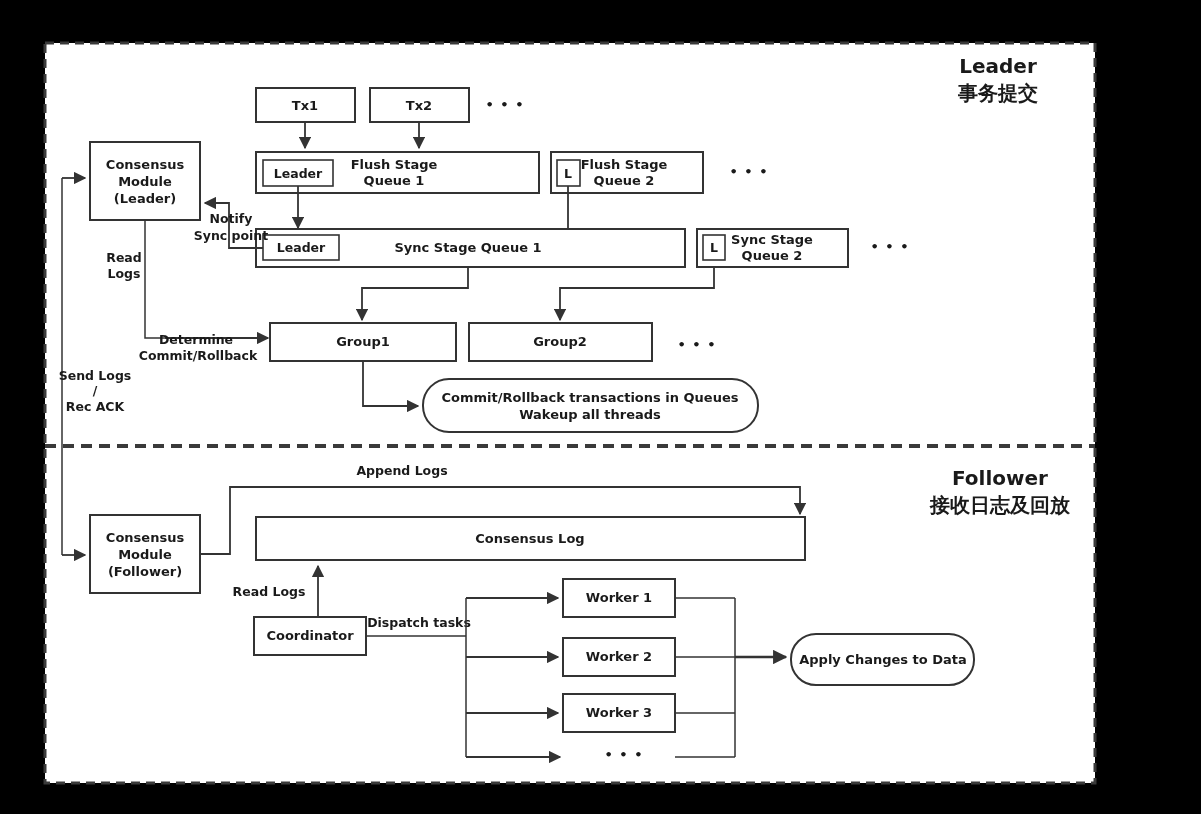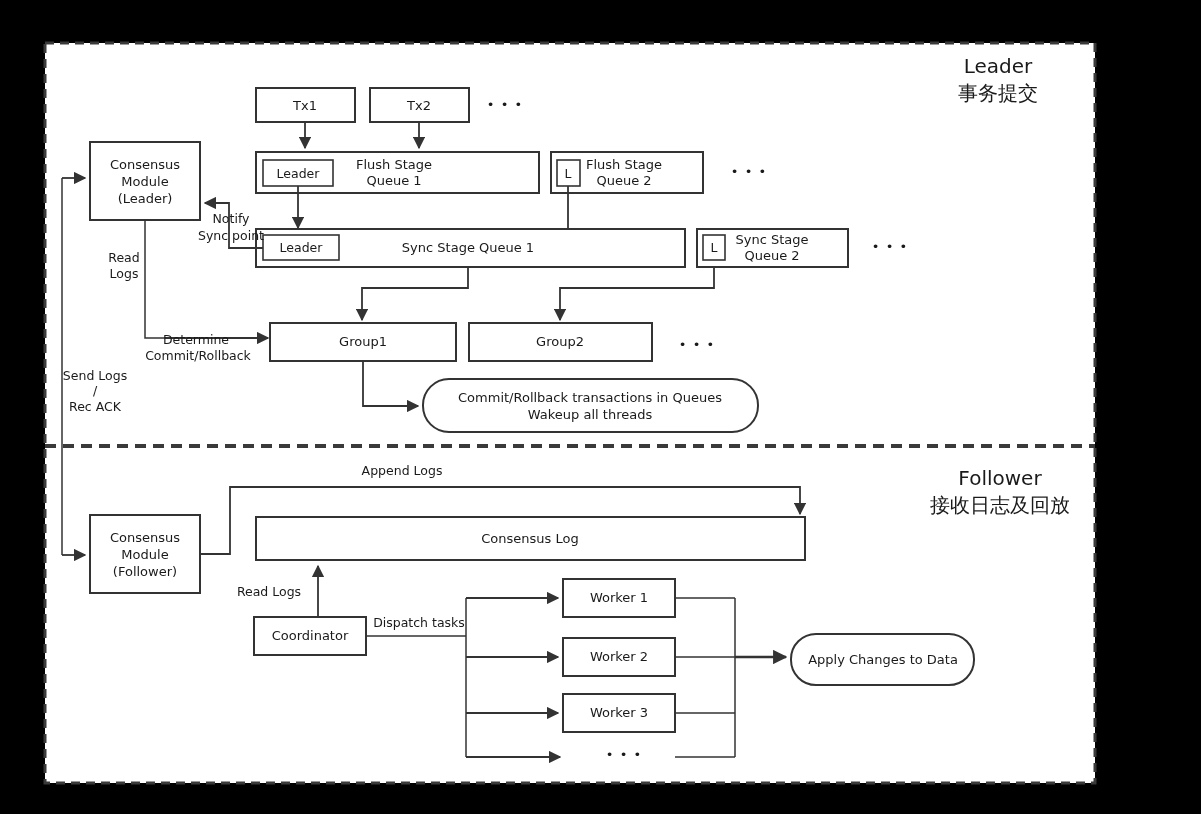--- a/index.html
+++ b/index.html
@@ -7,20 +7,21 @@
     padding: 0;
     background: #000000;
   }
   #canvas {
     position: relative;
     width: 1143px;
     height: 814px;
     background: #000000;
     overflow: hidden;
     font-family: "DejaVu Sans", "Liberation Sans", sans-serif;
+    font-weight: bold;
   }
   #diagram {
     position: absolute;
     left: 0;
     top: 0;
     width: 1201px;
     height: 814px;
   }
   .box-fill { fill: #ffffff; stroke: #333333; stroke-width: 2; }
   .box-fill-thin { fill: #ffffff; stroke: #333333; stroke-width: 1.6; }

